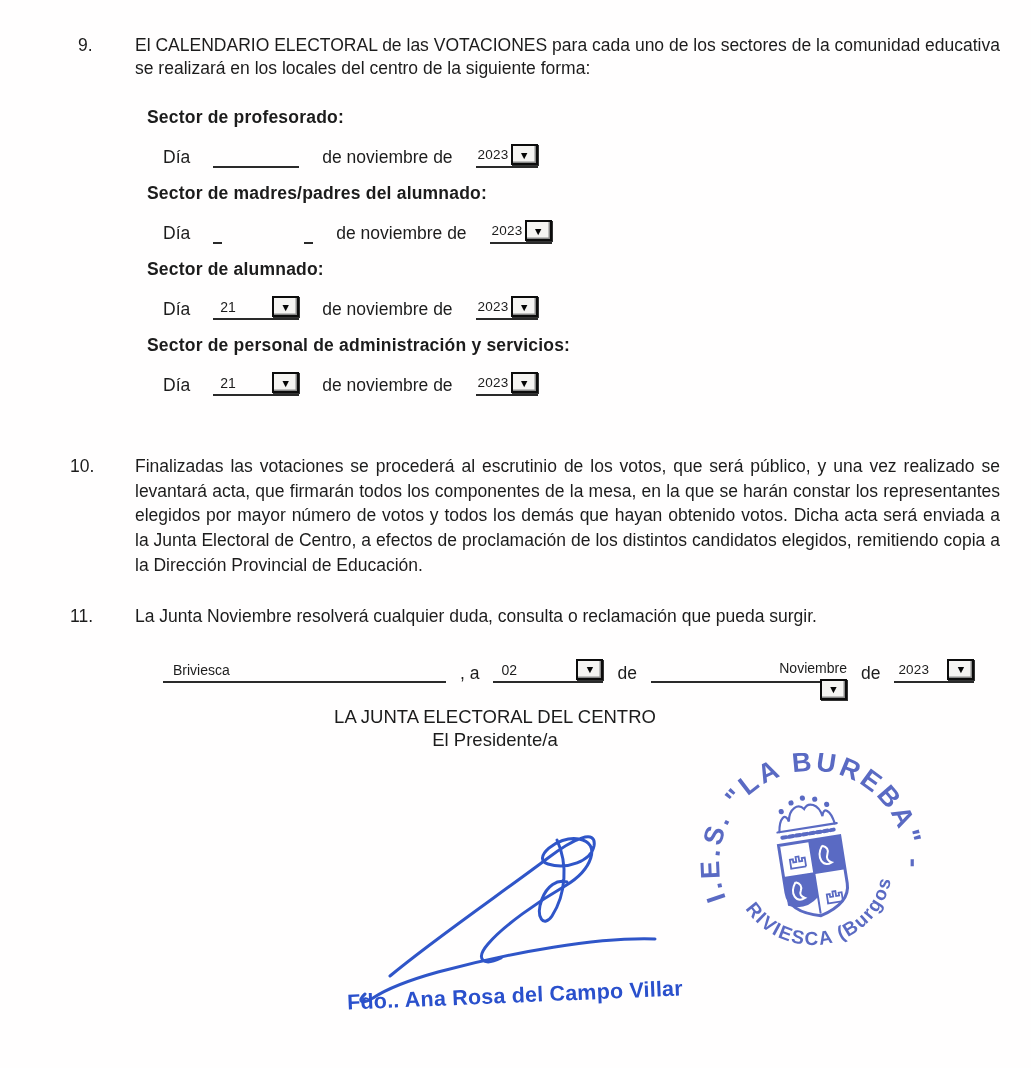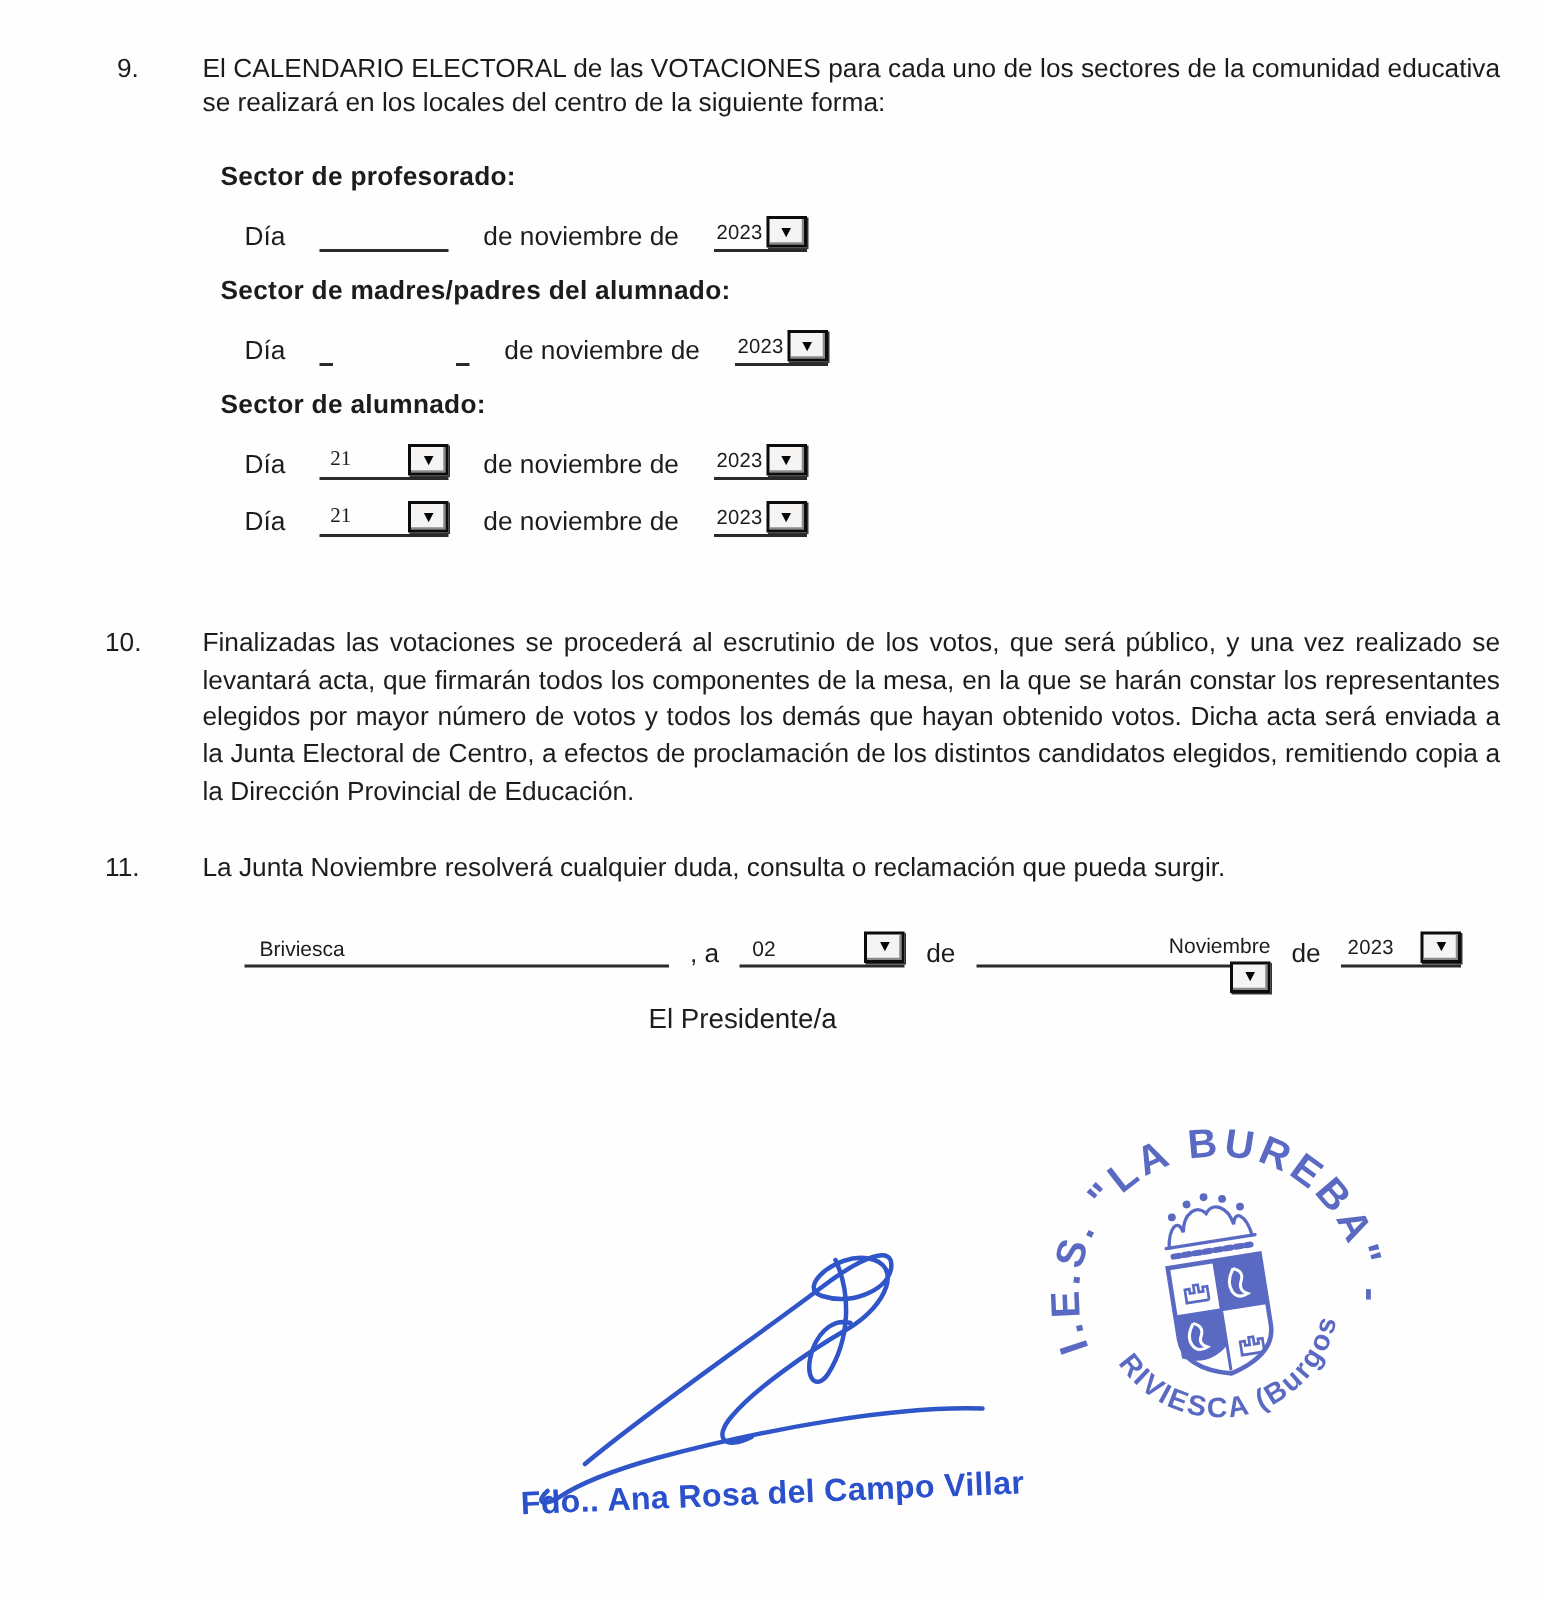--- a/index.html
+++ b/index.html
@@ -28,21 +28,21 @@
     line-height:22px;margin-bottom:16px;letter-spacing:.2px;margin-left:27px;
   }
   .dia-line{
     padding-left:163px;font-size:17.5px;height:24px;margin-bottom:14px;
     display:flex;align-items:flex-end;gap:23px;
   }
   .field{
     display:inline-flex;align-items:flex-end;justify-content:space-between;
     border-bottom:2px solid #2a2a2a;height:23px;box-sizing:border-box;
   }
-  .day-field{width:86px;padding-left:7px;font-family:Liberation Serif, serif;}
+  .day-field{width:86px;padding-left:7px;}
   .day-field.empty{justify-content:flex-start;}
   .small-val{font-size:14px;line-height:16px;padding-bottom:3px;}
   .ticks{display:inline-flex;width:100px;justify-content:space-between;align-items:flex-end;height:23px;}
   .tick{width:9px;border-bottom:2px solid #2a2a2a;height:3px;display:inline-block;}
   .year-field{width:62px;padding-left:2px;}
   .year-text{font-size:13.5px;line-height:15px;padding-bottom:4px;letter-spacing:.2px;}
   
   .dd{
     display:inline-flex;align-items:center;justify-content:center;
     width:27px;height:21px;box-sizing:border-box;
@@ -129,20 +129,21 @@
       </span>
       <span class="label">de noviembre de</span>
       <span class="field year-field">
         <span class="year-text">2023</span>
         <span class="dd">
             <span class="tri">▼</span>
           </span>
       </span>
     </div>
 
+    <div class="sector-heading">Sector de personal de administración y servicios:</div>
     <div class="dia-line">
       <span class="label">Día</span>
       <span class="field day-field">
         <span class="small-val">21</span>
         <span class="dd">
             <span class="tri">▼</span>
           </span>
       </span>
       <span class="label">de noviembre de</span>
       <span class="field year-field">
@@ -186,20 +187,21 @@
     <span class="label">de</span>
     <span class="field year-field dl-year">
       <span class="year-text">2023</span>
       <span class="dd">
           <span class="tri">▼</span>
         </span>
     </span>
   </div>
 
   <div class="closing">
+    <div>LA JUNTA ELECTORAL DEL CENTRO</div>
     <div>El Presidente/a</div>
   </div>
 
   <div class="bottom">
 
     <svg class="stamp" viewBox="0 0 240 228" xmlns="http://www.w3.org/2000/svg">
       <g transform="rotate(-9 120 112)" opacity="0.88">
         <defs>
           <path id="arcTop" d="M 30,142 A 93,93 0 1 1 205,142"></path>
           <path id="arcBot" d="M 42,138 A 80,80 0 0 0 193,138"></path>

